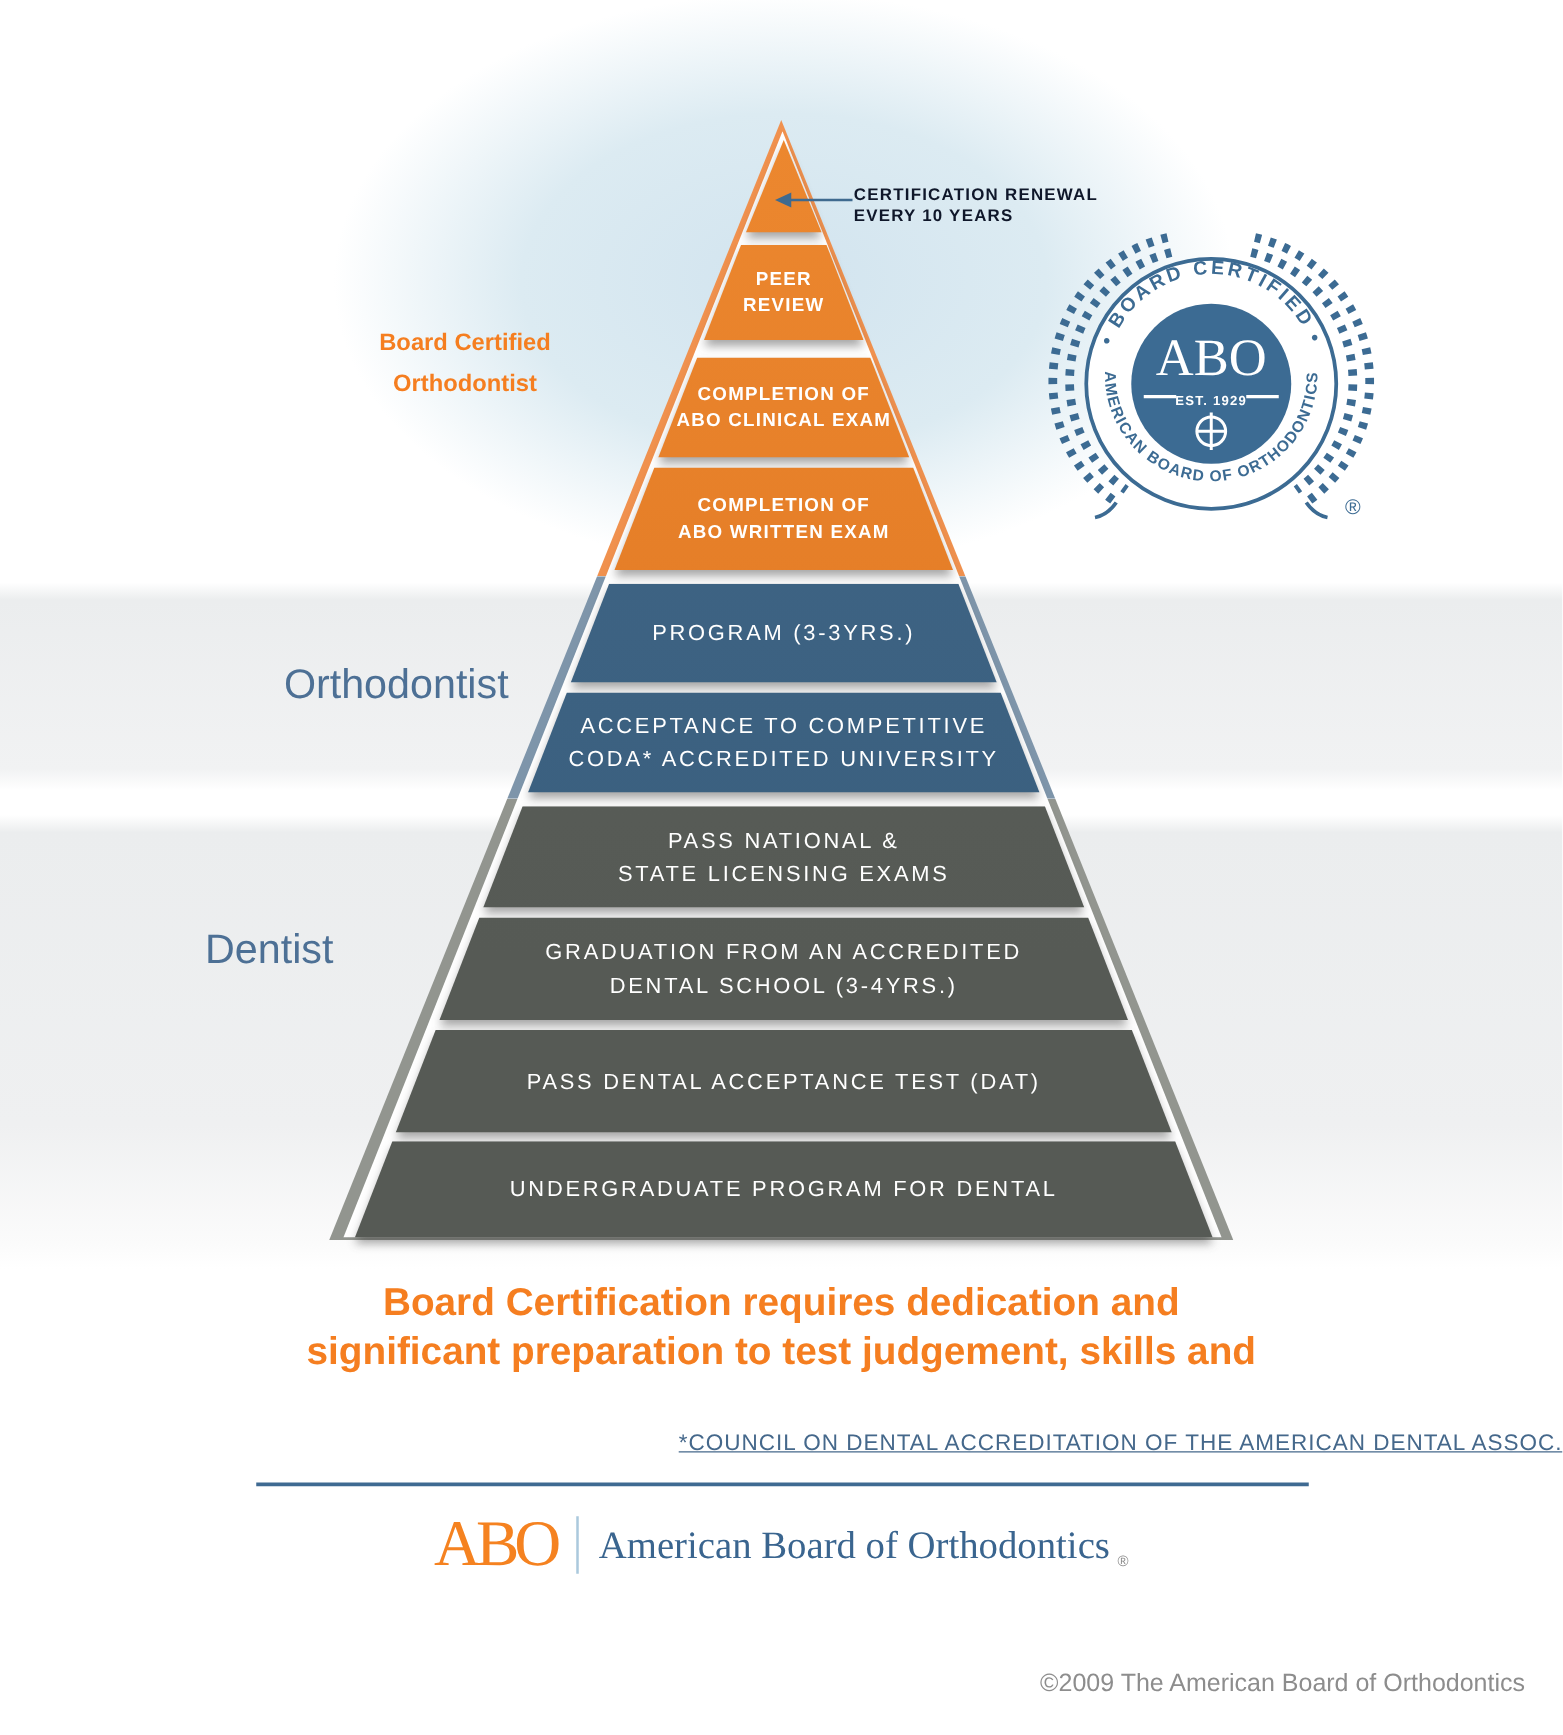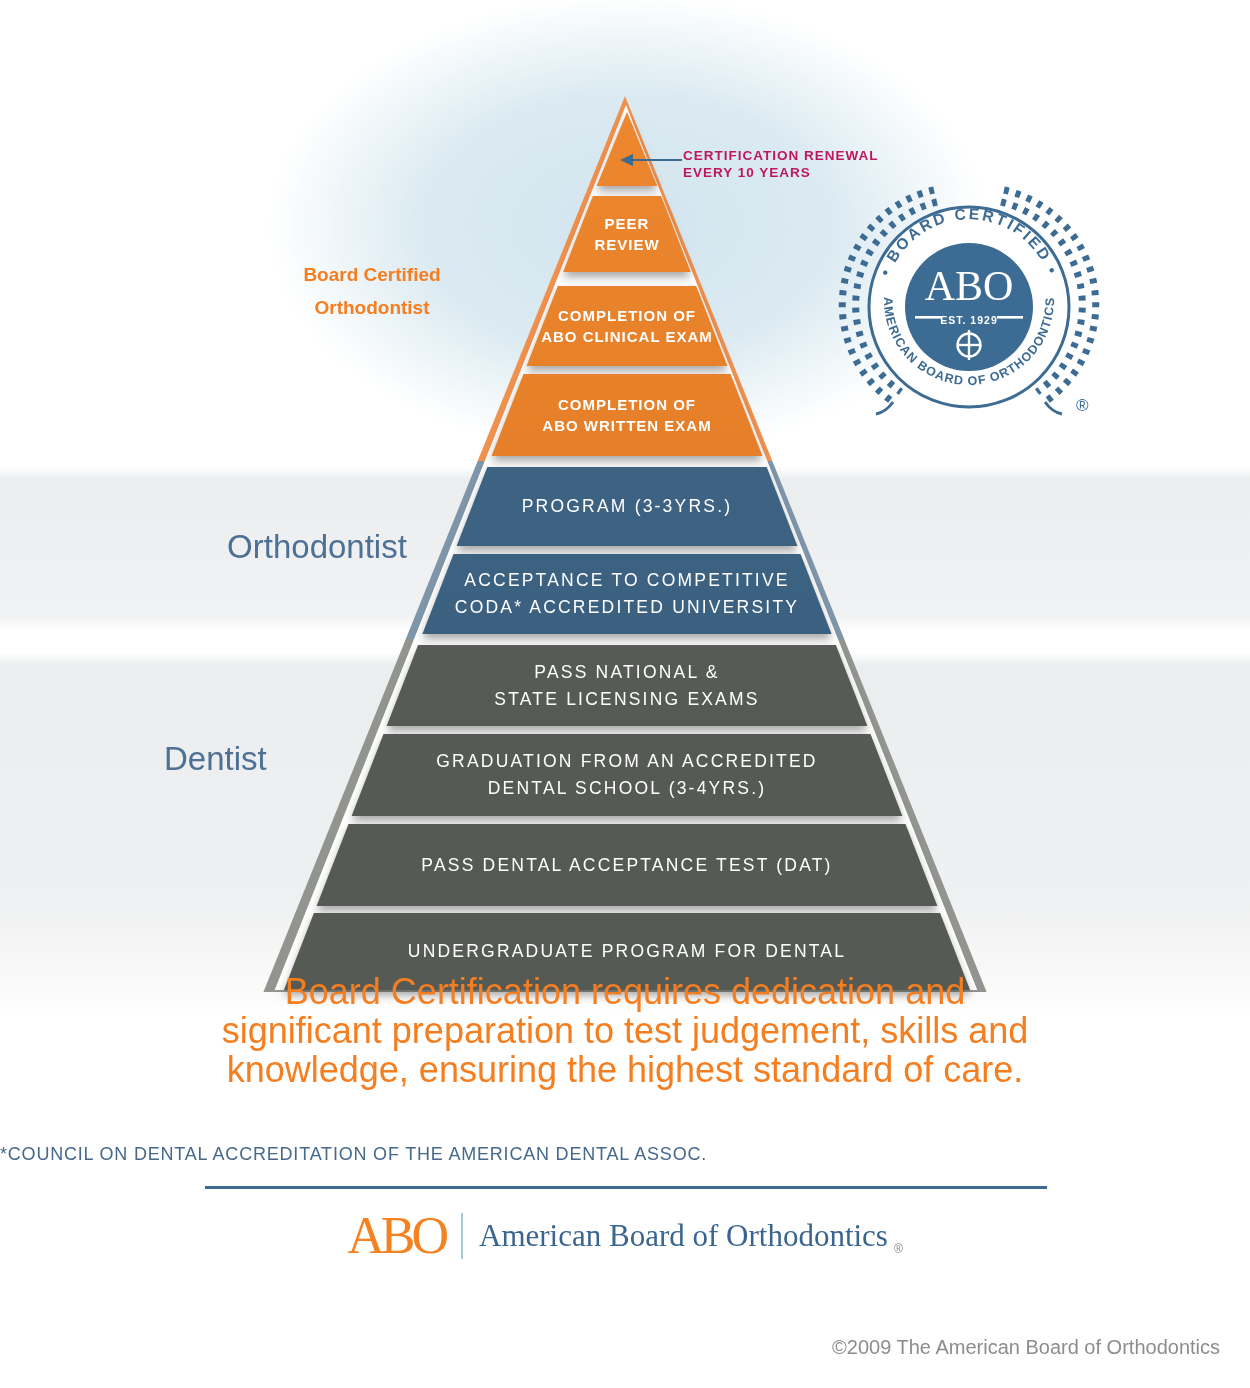--- a/index.html
+++ b/index.html
@@ -29,30 +29,30 @@
     align-items:center;justify-content:center;text-align:center;color:#ffffff;}
   .seg-label.orange{font-size:15px;font-weight:700;letter-spacing:1px;line-height:21px;}
   .seg-label.blue,.seg-label.gray{font-size:17.5px;font-weight:400;letter-spacing:2.2px;line-height:27px;}
   
   #label-bco{left:222px;top:258px;width:300px;text-align:center;
     font-size:19px;line-height:33px;font-weight:700;}
   #label-ortho{left:197px;top:528px;width:240px;text-align:center;font-size:33px;font-weight:400;}
   #label-dentist{left:164px;top:740px;width:240px;font-size:33px;font-weight:400;}
   
   #tip-note{left:683px;top:147px;font-size:13.5px;font-weight:700;letter-spacing:1px;
-    line-height:17px;color:#be185d;}
+    line-height:17px;color:#0f172a;}
   #tip-arrow{left:618px;top:150px;}
   
   #seal{left:838px;top:176px;width:262px;height:262px;color:#3c6b93;}
   #seal text{fill:currentColor;}
   
-  #tagline{left:0;top:972px;width:1250px;text-align:center;
-    font-size:36px;line-height:39px;font-weight:400;letter-spacing:0;}
-  #footnote{left:0;top:1144px;width:1250px;text-align:left;
-    font-size:18px;letter-spacing:.8px;font-weight:400;}
+  #tagline{left:0;top:1022px;width:1250px;text-align:center;
+    font-size:31px;line-height:39px;font-weight:700;letter-spacing:0;}
+  #footnote{left:0;top:1144px;width:1250px;text-align:right;
+    font-size:18px;letter-spacing:.8px;font-weight:400;text-decoration:underline;}
   #divider{left:205px;top:1186px;width:842px;height:3px;background:#3f6a92;}
   #logo-row{left:0;top:1208px;width:1250px;display:flex;align-items:center;
     justify-content:center;gap:16px;height:56px;}
   #logo-acronym{font-family:"Liberation Serif","DejaVu Serif",serif;font-size:52px;
     font-weight:400;letter-spacing:-4px;color:#f58220;line-height:52px;}
   #logo-vline{width:2px;height:46px;background:#abc9dd;}
   #logo-name{font-family:"Liberation Serif","DejaVu Serif",serif;font-size:31px;
     color:#3a658f;line-height:36px;}
   #logo-reg{font-size:12px;color:#8a8a8a;align-self:flex-end;margin:0 0 8px -10px;}
   #copyright{right:30px;top:1336px;font-size:20px;color:#8d8d8d;}
@@ -178,21 +178,20 @@
     <circle cx="131" cy="169" r="11.5"></circle>
     <line x1="131" y1="154" x2="131" y2="184"></line>
     <line x1="119" y1="169" x2="143" y2="169"></line>
   </g>
   <text x="238" y="235" font-size="17">®</text>
 </svg>
 
 <div class="abs" id="tagline" style="color: rgb(245, 126, 32);">
   <div>Board Certification requires dedication and</div>
   <div>significant preparation to test judgement, skills and</div>
-  <div>knowledge, ensuring the highest standard of care.</div>
 </div>
 <div class="abs" id="footnote" style="color: rgb(69, 104, 139);">*COUNCIL ON DENTAL ACCREDITATION OF THE AMERICAN DENTAL ASSOC.</div>
 <div class="abs" id="divider"></div>
 <div class="abs" id="logo-row">
   <span id="logo-acronym">ABO</span>
   <span id="logo-vline"></span>
   <span id="logo-name">American Board of Orthodontics</span>
   <span id="logo-reg">®</span>
 </div>
 <div class="abs" id="copyright">©2009 The American Board of Orthodontics</div>

